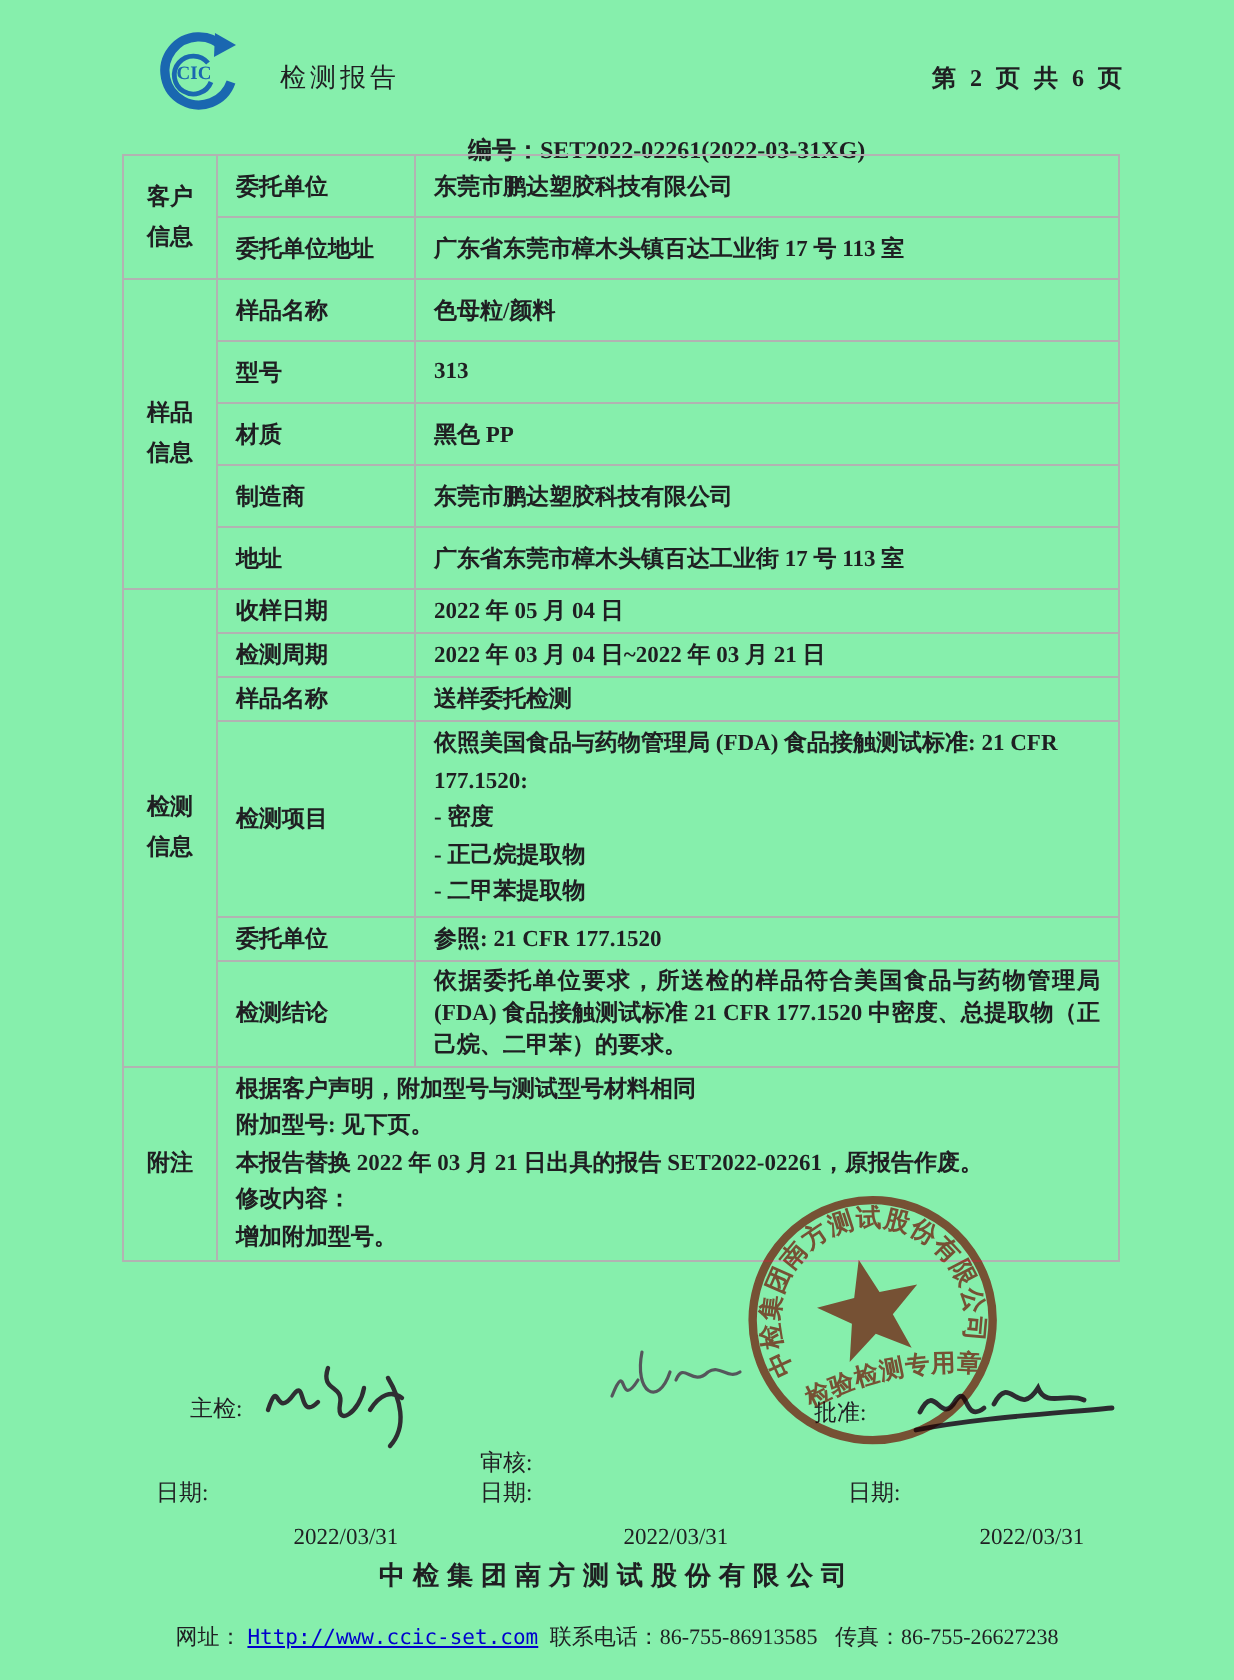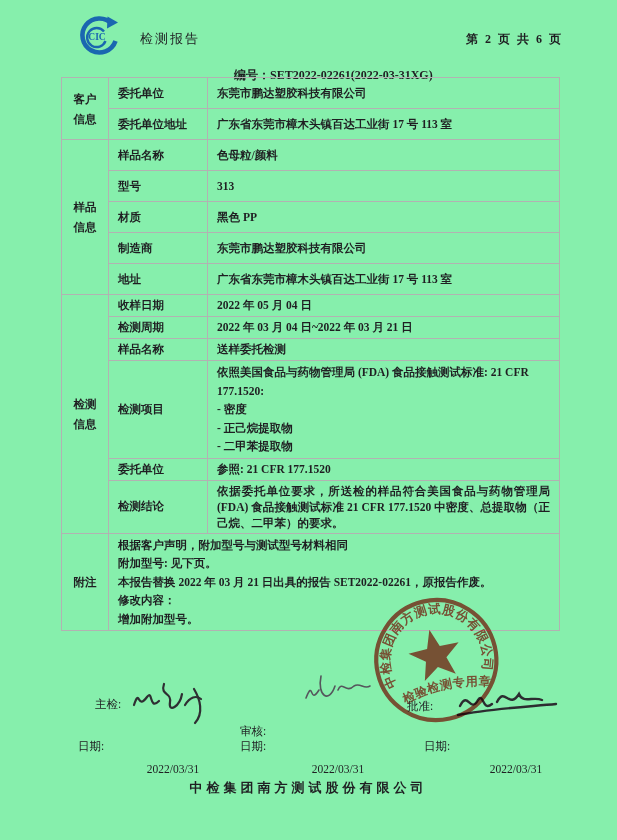--- a/index.html
+++ b/index.html
@@ -187,14 +187,19 @@
     </defs>
     <text font-size="12.6" fill="#dc382c" letter-spacing="0.6" font-family="Liberation Serif,serif" font-weight="bold">
       <textPath href="#seal-arc" startOffset="0">中检集团南方测试股份有限公司</textPath>
     </text>
     <text font-size="12.2" fill="#dc382c" letter-spacing="0.5" font-family="Liberation Serif,serif" font-weight="bold">
       <textPath href="#seal-cap" startOffset="2">检验检测专用章</textPath>
     </text>
   </svg>
 
   <div class="f-company">中检集团南方测试股份有限公司</div>
+  <div class="f-contact">
+    <span class="f-seg">网址：</span><a class="f-link">Http://www.ccic-set.com</a>
+    <span class="f-seg">联系电话：86-755-86913585</span>
+    <span class="f-seg">传真：86-755-26627238</span>
+  </div>
 
 </div>
 
 </body></html>

